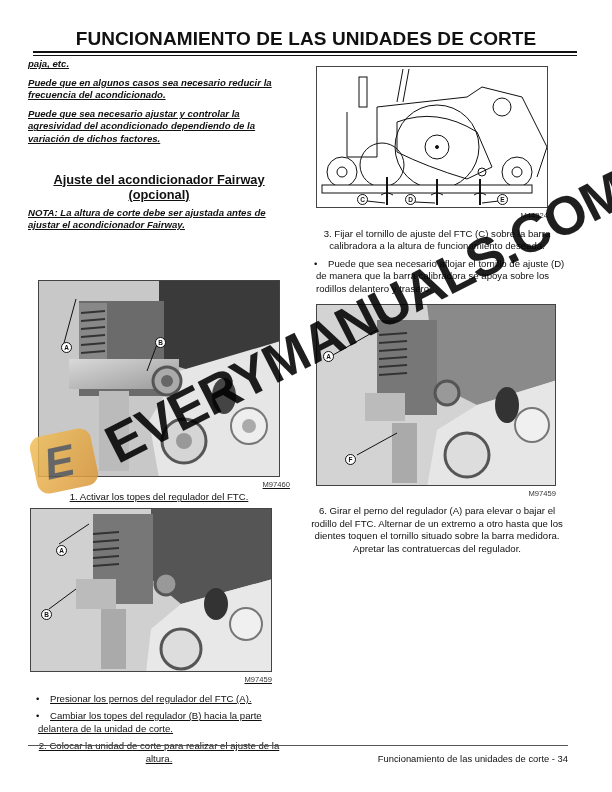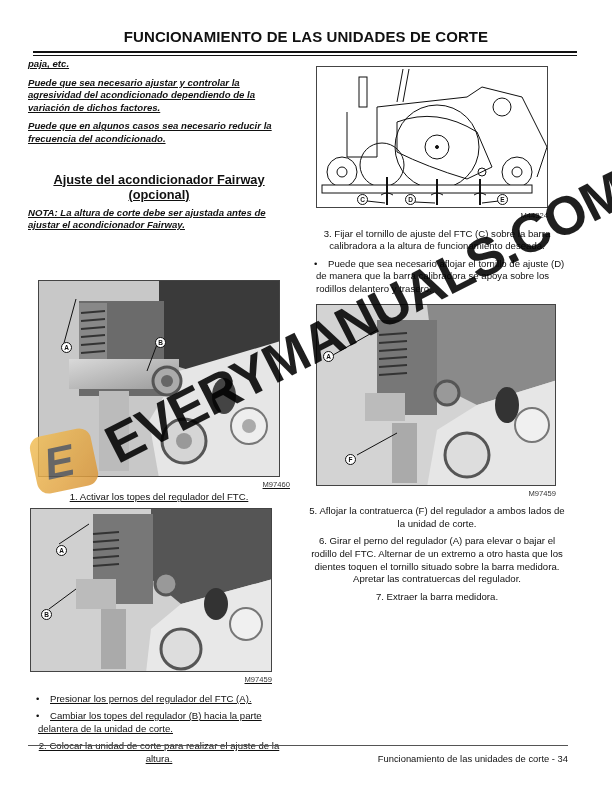--- a/index.html
+++ b/index.html
@@ -1,21 +1,21 @@
 <!DOCTYPE html>
 <html><head>
 <meta charset="utf-8">
 <style>
   * { box-sizing: border-box; margin: 0; padding: 0; }
   html, body { width: 612px; height: 792px; background: #ffffff; overflow: hidden; }
   body { position: relative; font-family: "Liberation Sans", sans-serif; color: #111; }
 
   .page-title {
     position: absolute; left: 24px; top: 28px; width: 564px;
-    text-align: center; font-weight: bold; font-size: 15px; letter-spacing: 0.1px;
+    text-align: center; font-weight: bold; font-size: 19px; letter-spacing: 0.1px;
   }
   .rule-top-a { position: absolute; left: 24px; top: 51px; width: 461px; height: 2px; background:#111; }
   .rule-top-b { position: absolute; left: 24px; top: 55px; width: 461px; height: 1px; background:#111; }
 
   .col { position: absolute; font-size: 9.6px; line-height: 12.6px; }
   .col-left { left: 28px; top: 58px; width: 262px; text-decoration: underline; }
   .col-right { left: 306px; top: 60px; width: 262px; }
 
   .p-italic { font-style: italic; font-weight: bold; margin-bottom: 6px; }
   .section-heading { font-weight: bold; font-size: 12.8px; line-height: 15px; margin-top: 26px; margin-bottom: 5px; text-align: center; }
@@ -53,22 +53,22 @@
 </style>
 </head>
 <body>
 
 <div class="page-title">FUNCIONAMIENTO DE LAS UNIDADES DE CORTE</div>
 <div class="rule-top-a" style="width:544px;left:33px;"></div>
 <div class="rule-top-b" style="width:544px;left:33px;"></div>
 
 <div class="col col-left">
   <p class="p-italic">paja, etc.</p>
+  <p class="p-italic">Puede que en algunos casos sea necesario reducir la frecuencia del acondicionado.</p>
   <p class="p-italic">Puede que sea necesario ajustar y controlar la agresividad del acondicionado dependiendo de la variación de dichos factores.</p>
-  <p class="p-italic">Puede que en algunos casos sea necesario reducir la frecuencia del acondicionado.</p>
 
   <h2 class="section-heading">Ajuste del acondicionador Fairway (opcional)</h2>
   <p class="note">NOTA: La altura de corte debe ser ajustada antes de ajustar el acondicionador Fairway.</p>
 
   <div class="figure" style="margin-left:10px;margin-top:48px;">
     <div class="fig-frame" style="width:242px;height:197px;">
       <svg width="242" height="197" viewBox="0 0 242 197">
         <defs>
           <linearGradient id="g1" x1="0" y1="0" x2="1" y2="1">
             <stop offset="0" stop-color="#d9d9d9"></stop>
@@ -203,23 +203,21 @@
         <ellipse cx="190" cy="100" rx="12" ry="18" fill="#333"></ellipse>
         <line x1="16" y1="50" x2="60" y2="25" stroke="#111" stroke-width="1"></line>
         <line x1="40" y1="150" x2="80" y2="128" stroke="#111" stroke-width="1"></line>
       </svg>
       <div class="callout" style="left:6px;top:46px;">A</div>
       <div class="callout" style="left:28px;top:149px;">F</div>
     </div>
     <div class="fig-caption" style="width:240px;">M97459</div>
   </div>
 
-  <p class="step">5.  Aflojar la contratuerca (F) del regulador a ambos lados de la unidad de corte.</p>
   <p class="step">6.  Girar el perno del regulador (A) para elevar o bajar el rodillo del FTC. Alternar de un extremo a otro hasta que los dientes toquen el tornillo situado sobre la barra medidora. Apretar las contratuercas del regulador.</p>
-  <p class="step">7.  Extraer la barra medidora.</p>
 </div>
 
 <div class="wm-logo">
   <span class="wm-logo-e">E</span>
 </div>
 <div class="watermark">EVERYMANUALS.COM</div>
 
 <div class="footer-rule"></div>
 <div class="footer-text">Funcionamiento de las unidades de corte - 34</div>
 

